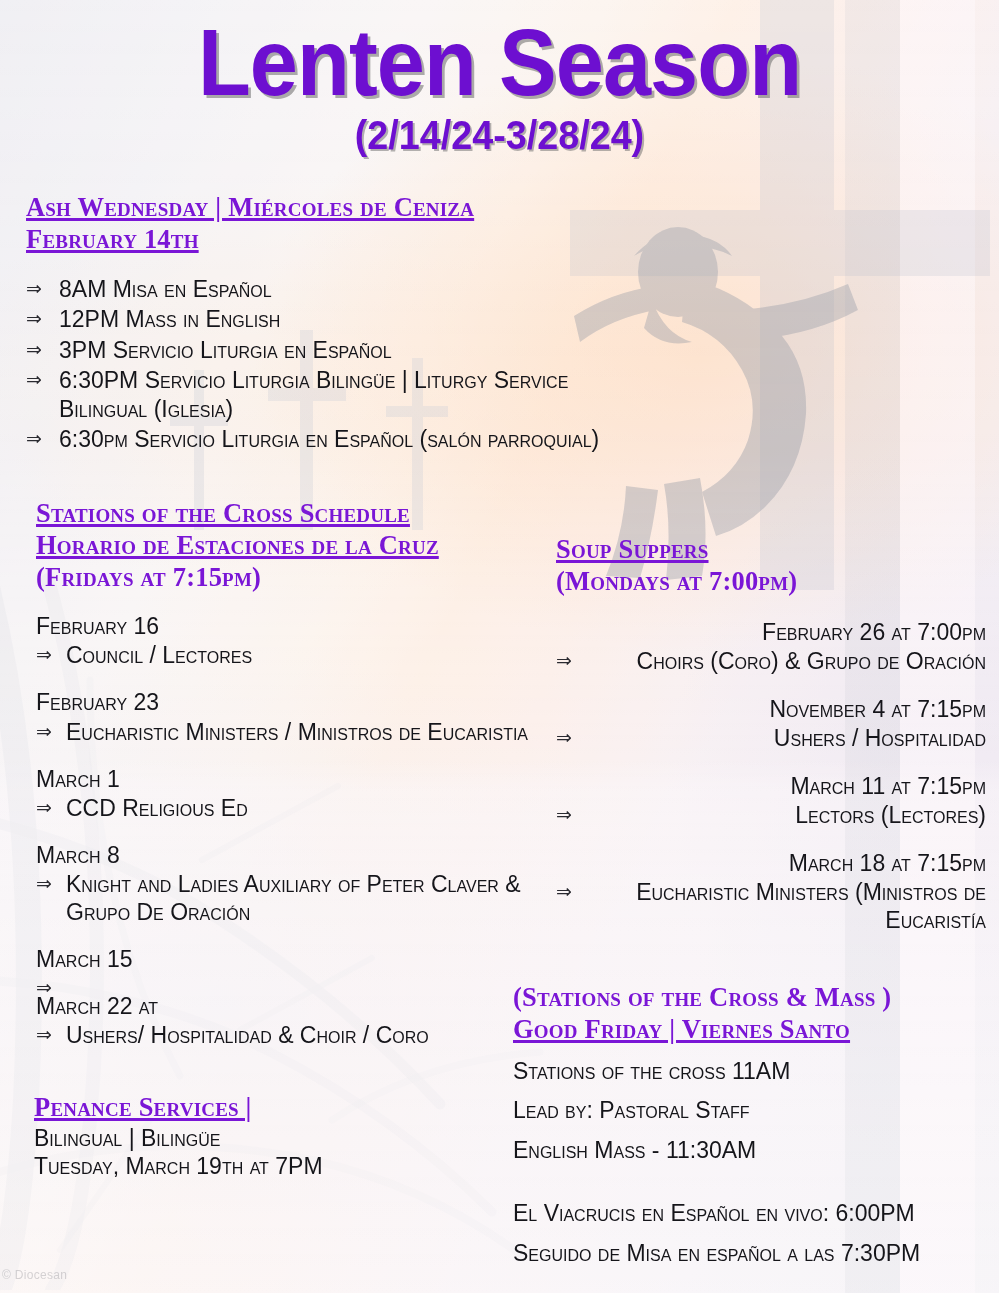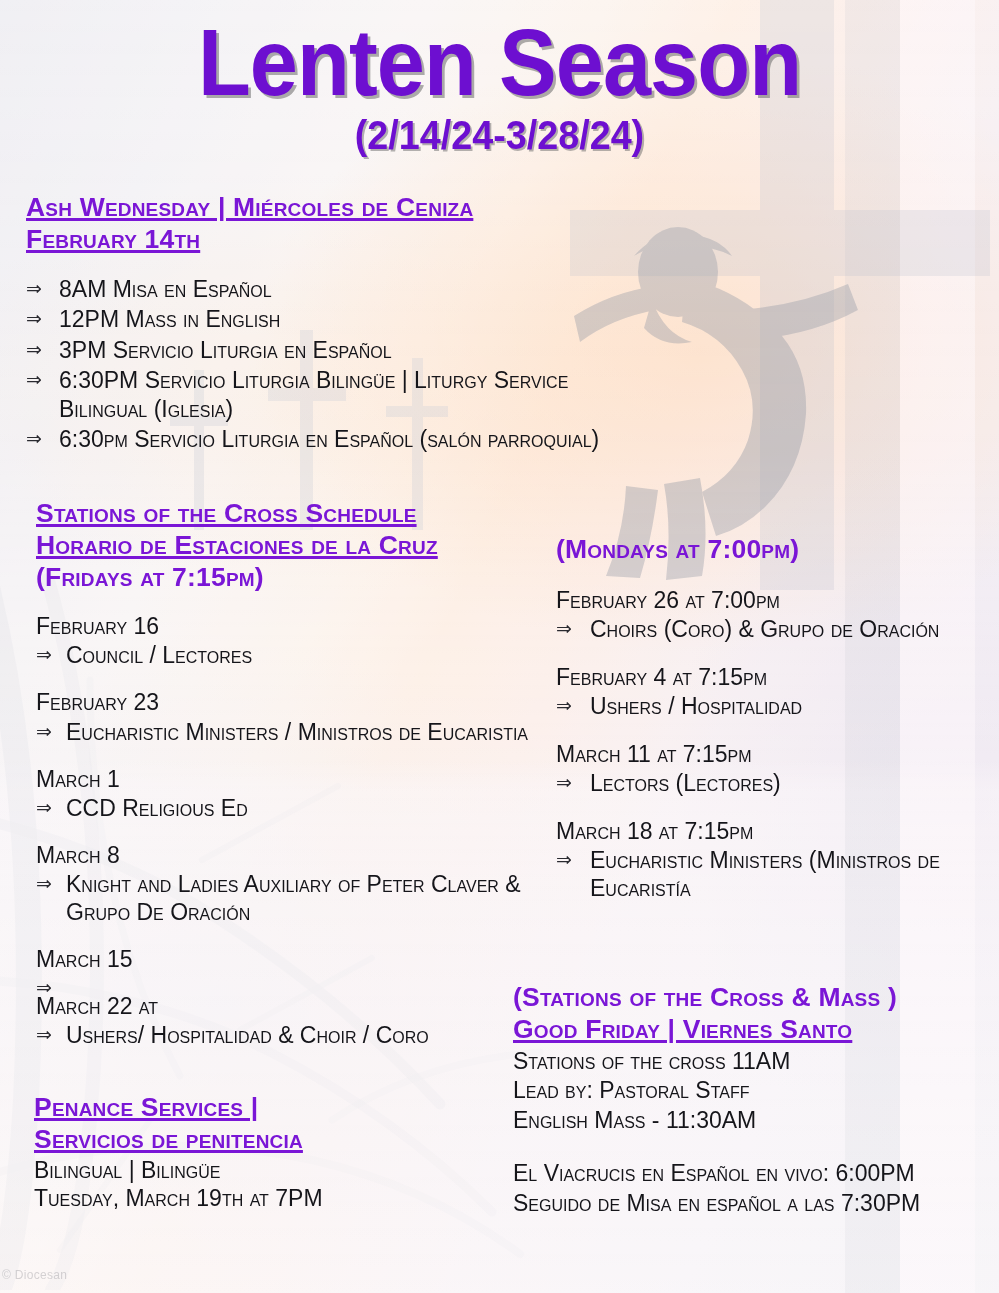--- a/index.html
+++ b/index.html
@@ -114,20 +114,21 @@
   }
 
   .hd{
     font-variant:small-caps;
     font-weight:bold;
     color:#7a16d6;
     font-size:26.5px;
     line-height:1.20;
     letter-spacing:.2px;
     white-space:nowrap;
+    font-family:Liberation Serif, serif;
   }
   .hd.u{ text-decoration:underline; text-decoration-thickness:2.5px; text-underline-offset:2px; }
 
   .body{
     font-variant:small-caps;
     color:#15151a;
     font-size:23px;
     line-height:1.20;
   }
 
@@ -162,28 +163,28 @@
   #stations .grp .dt{margin-bottom:1px;}
   #stations ul.bl li{padding-left:30px;}
 
   
   #penance{position:absolute;left:34px;top:1092px;width:470px;}
   #penance .hd{white-space:normal;}
   #penance .body{margin-top:1px;}
 
   
   #soup{position:absolute;left:556px;top:534px;width:430px;}
-  #soup .grp{margin-top:20px;}
+  #soup .grp{margin-top:20px;text-align:right;}
   #soup .grp .dt{margin-bottom:1px;}
   #soup ul.bl li{padding-left:34px;}
 
   
   #goodfriday{position:absolute;left:513px;top:982px;width:486px;}
   #goodfriday .hd{white-space:nowrap;}
-  #goodfriday .body{margin-top:2px;}
+  #goodfriday .body{margin-top:12px;}
   #goodfriday .gap{height:24px;}
 
   .wm{
     position:absolute;left:2px;top:1268px;
     font-size:12px;color:rgba(120,120,125,.30);
     font-family:"Liberation Sans", sans-serif;
     letter-spacing:.3px;
   }
 </style>
 </head>
@@ -311,37 +312,37 @@
       <div class="grp">
         <div class="dt">March 22 at</div>
         <ul class="bl">
           <li><span class="ar">⇒</span><span>Ushers/ Hospitalidad &amp; Choir / Coro</span></li>
         </ul>
       </div>
     </section>
 
     <section id="penance">
       <div class="hd u">Penance Services |</div>
-      <div class="hd u">Servicios de penitencia</div>
       <div class="body">Bilingual | Bilingüe</div>
       <div class="body">Tuesday, March 19th at 7PM</div>
     </section>
 
     <section id="soup">
+      <div class="hd u">Soup Suppers</div>
       <div class="hd">(Mondays at 7:00pm)</div>
 
       <div class="grp">
         <div class="dt">February 26 at 7:00pm</div>
         <ul class="bl">
           <li><span class="ar">⇒</span><span>Choirs (Coro) &amp; Grupo de Oración</span></li>
         </ul>
       </div>
 
       <div class="grp">
-        <div class="dt">February 4 at 7:15pm</div>
+        <div class="dt">November 4 at 7:15pm</div>
         <ul class="bl">
           <li><span class="ar">⇒</span><span>Ushers / Hospitalidad</span></li>
         </ul>
       </div>
 
       <div class="grp">
         <div class="dt">March 11 at 7:15pm</div>
         <ul class="bl">
           <li><span class="ar">⇒</span><span>Lectors (Lectores)</span></li>
         </ul>

